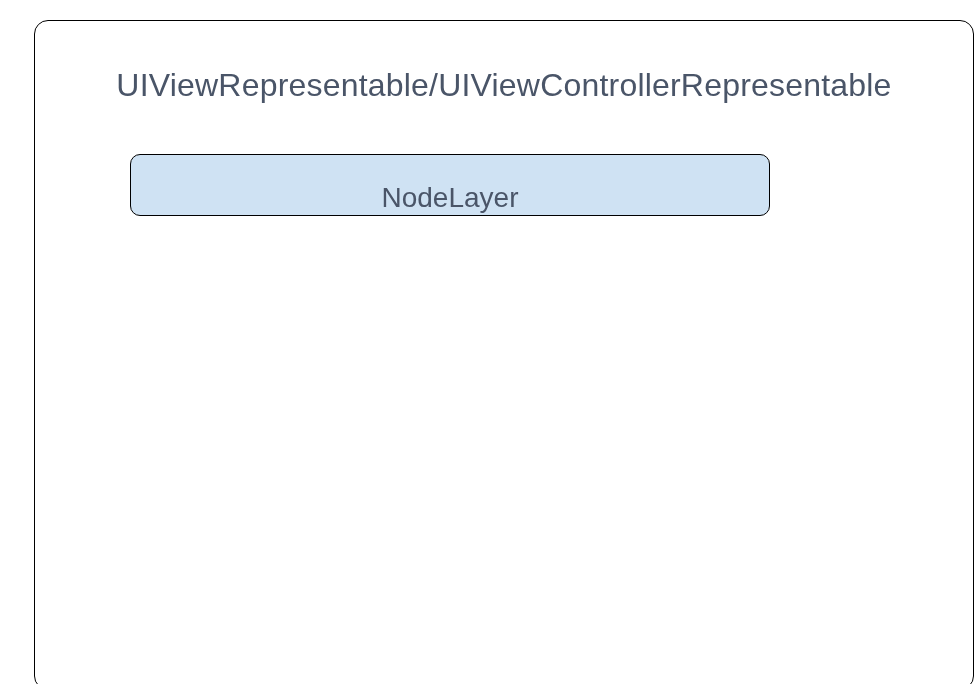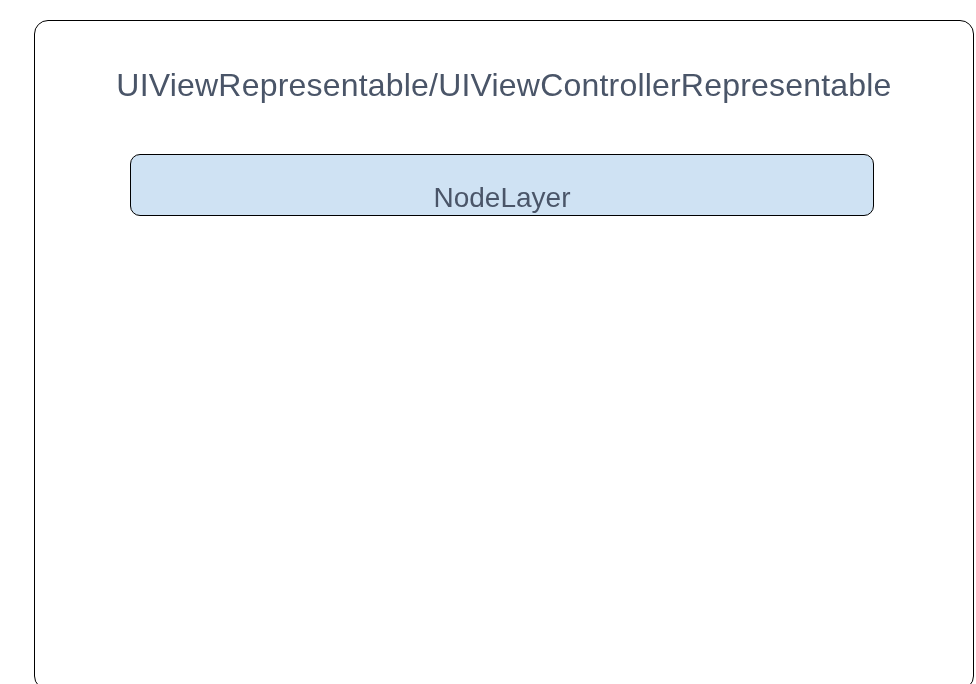--- a/index.html
+++ b/index.html
@@ -33,21 +33,21 @@
       color: #4a5568;
       font-weight: 400;
       margin-top: 14px;
       letter-spacing: 0.2px;
     }
     
     .inner-box {
       position: absolute;
       left: 95px;
       top: 133px;
-      width: 744px;
+      width: 640px;
       height: 62px;
       border: 1.5px solid #000000;
       border-radius: 10px;
       background: #cfe2f3;
       display: flex;
       align-items: flex-start;
       justify-content: center;
       padding-top: 11px;
     }
     

